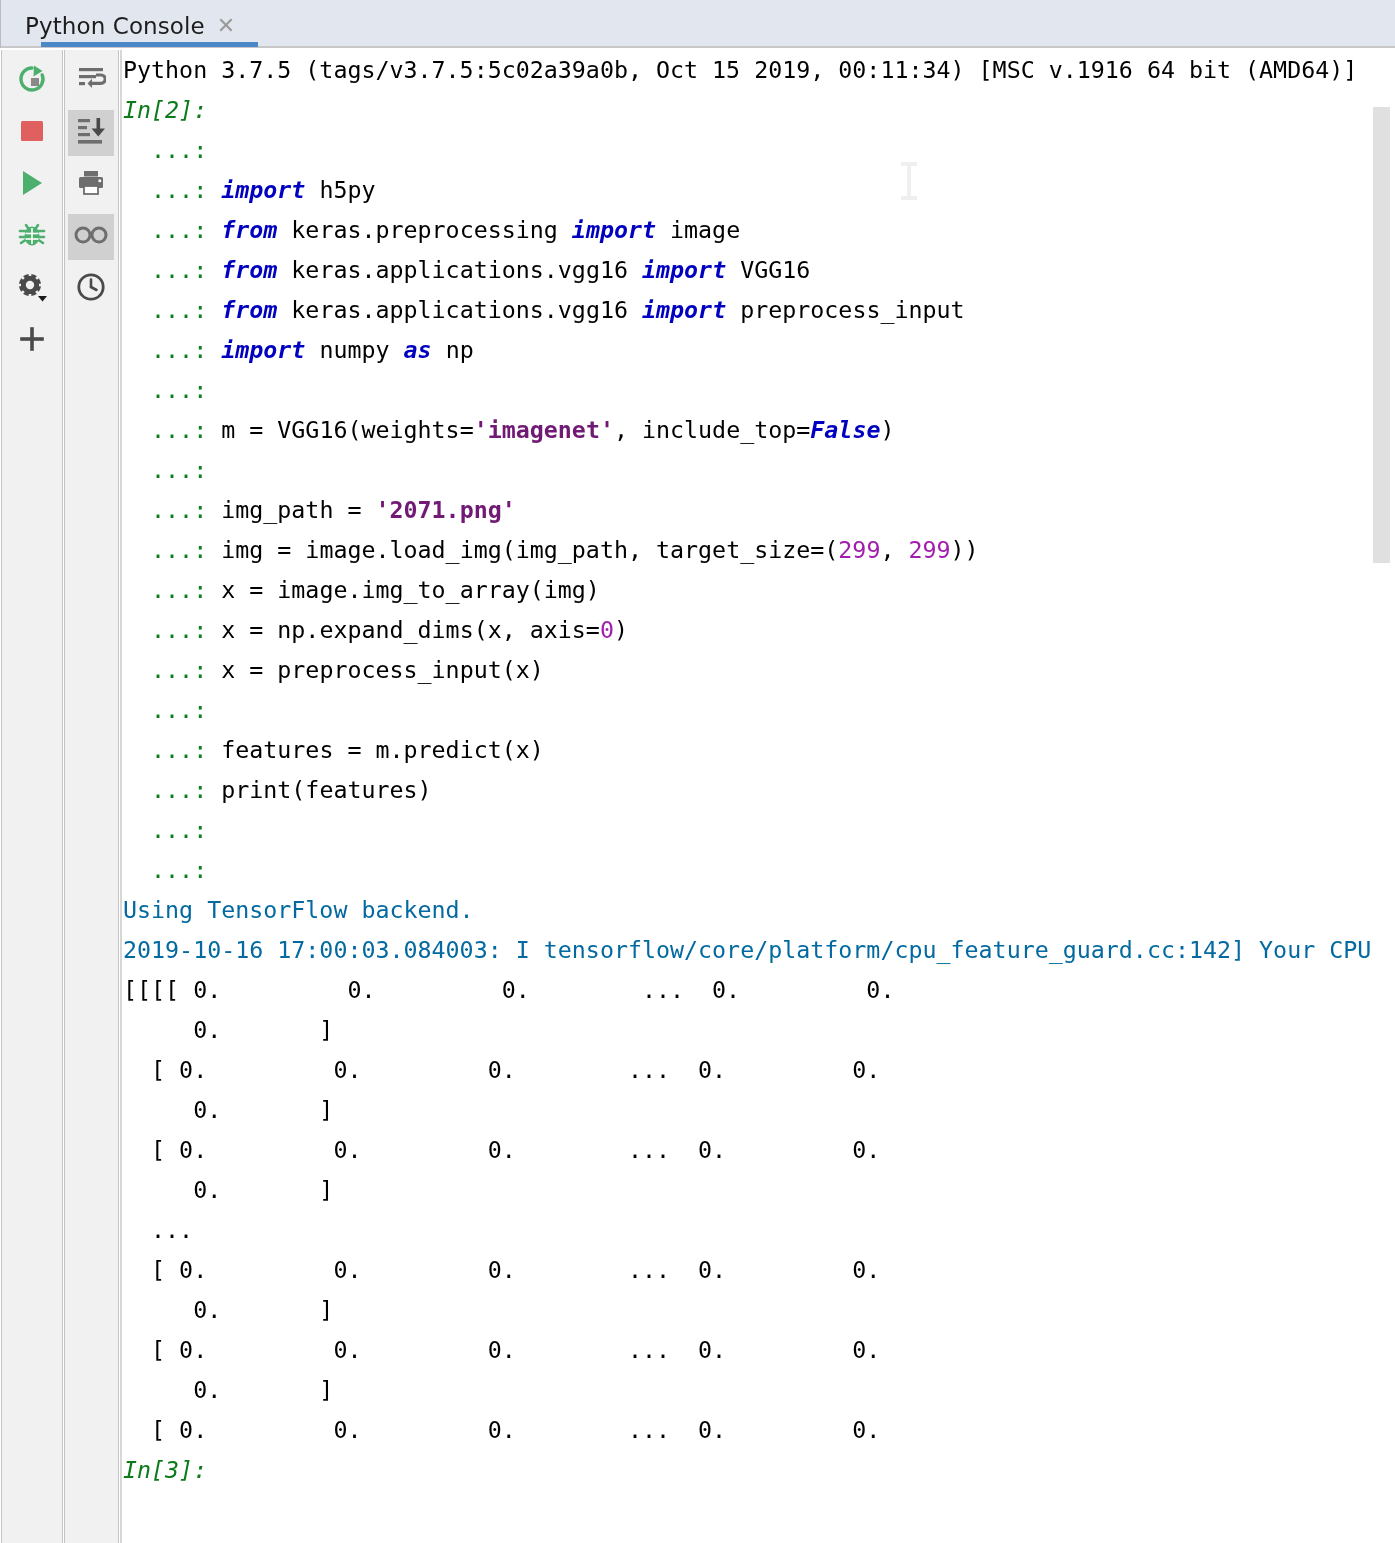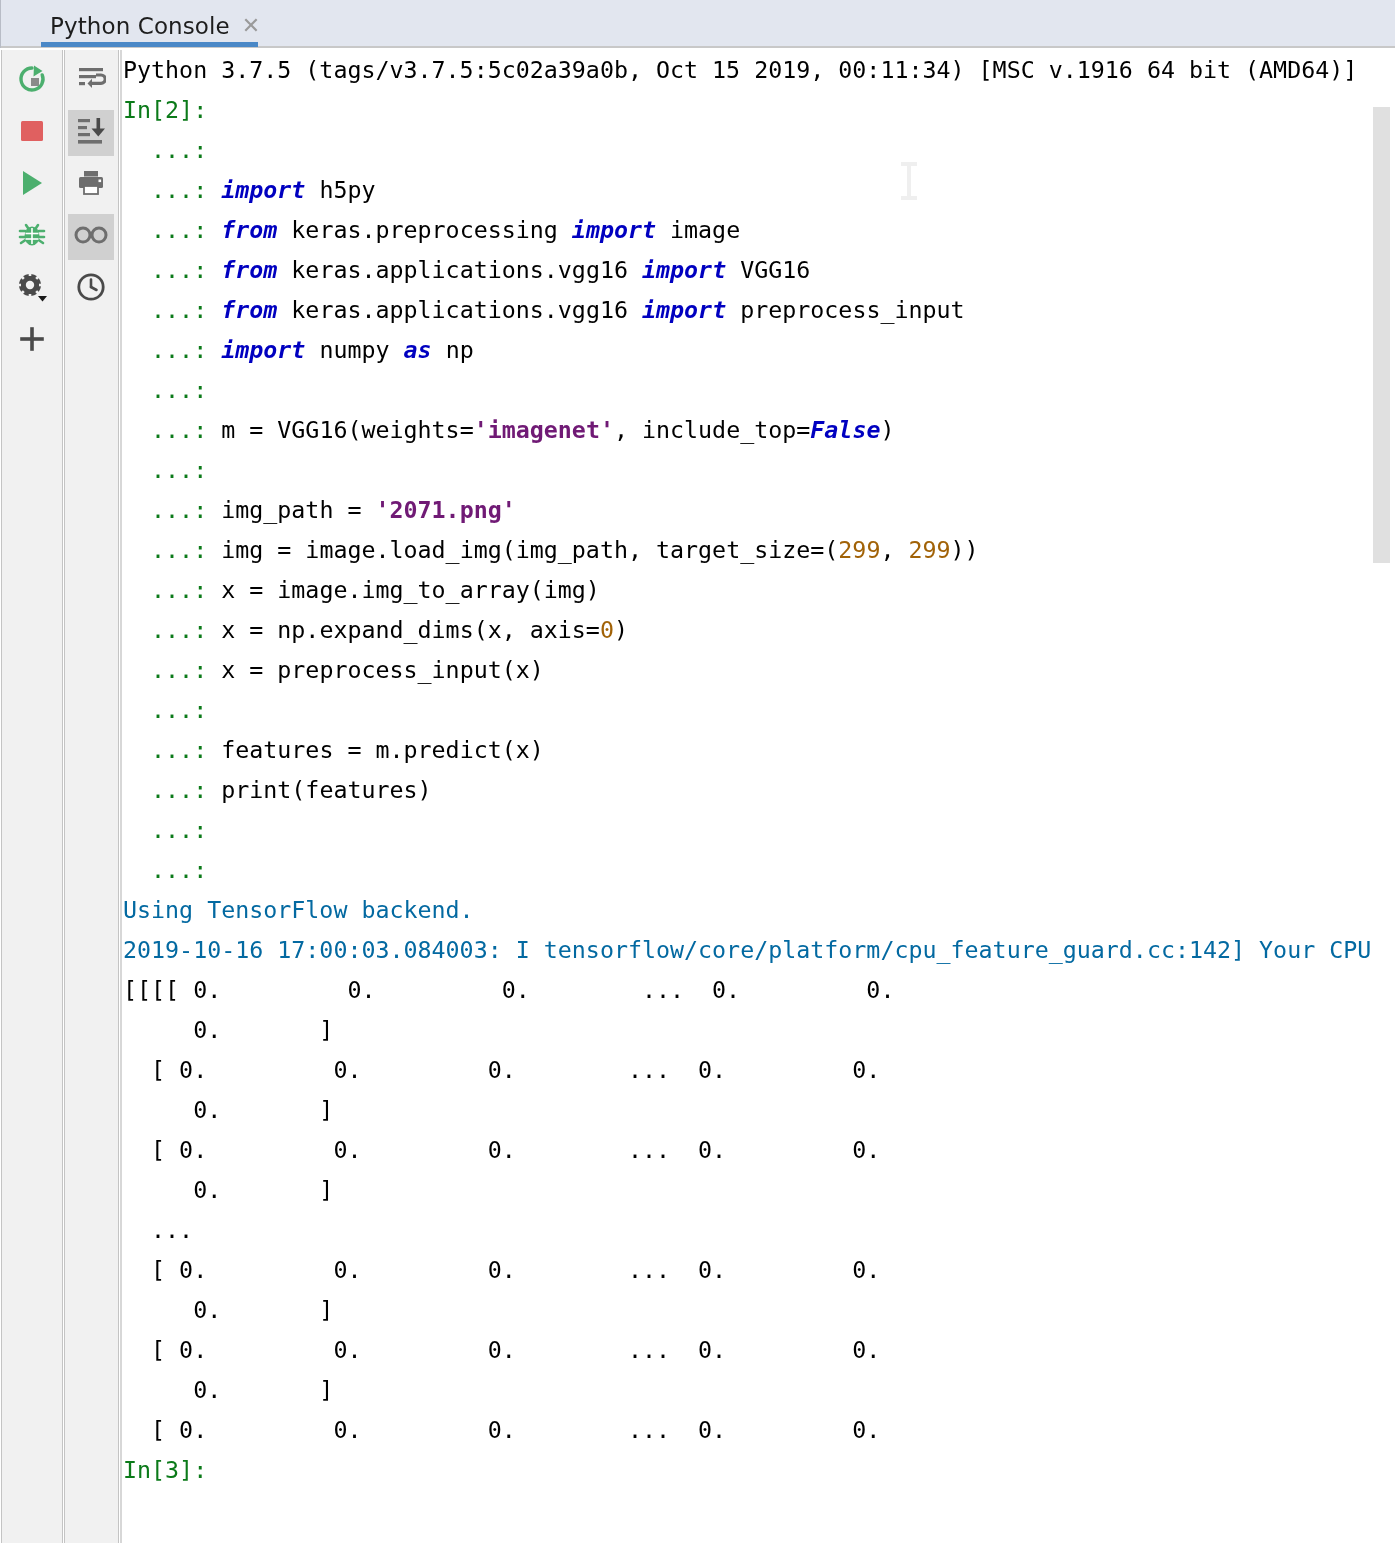--- a/index.html
+++ b/index.html
@@ -14,21 +14,21 @@
   .tabbar {
     position: absolute; left: 0; top: 0; width: 1395px; height: 48px;
     background: #e2e6ef;
     border-bottom: 2px solid #c8c8c8;
   }
   .tabbar .edge-left {
     position: absolute; left: 0; top: 0; width: 1px; height: 48px;
     background: #b8bcc6;
   }
   .tab {
-    position: absolute; left: 32px; top: 0; height: 48px;
+    position: absolute; left: 7px; top: 0; height: 48px;
     display: flex; align-items: center; gap: 12px;
     padding: 4px 14px 0 18px;
     cursor: default;
   }
   .tab-label {
     font-family: "DejaVu Sans", sans-serif;
     font-size: 23px; color: #1d1d1d; letter-spacing: .1px;
     white-space: nowrap;
   }
   .tab-close {
@@ -73,22 +73,22 @@
     position: absolute; left: 3px; top: 0;
     white-space: pre;
     font-family: "DejaVu Sans Mono", monospace;
     font-size: 23.3px;
     line-height: 40px;
     color: #000000;
   }
   .ln { height: 40px; }
   .kw   { color: #0000c0; font-weight: bold; font-style: italic; }
   .str  { color: #701a75; font-weight: bold; }
-  .num  { color: #a16207; }
-  .prompt { color: #0b7a19; }
+  .num  { color: #a21caf; }
+  .prompt { color: #0b7a19; font-style: italic; }
   .dots   { color: #0b7a19; }
   .err    { color: #0369a1; text-align: center; }
 
   
   .caret {
     position: absolute; left: 777px; top: 112px;
     width: 24px; height: 38px; opacity: .92;
   }
 
   

